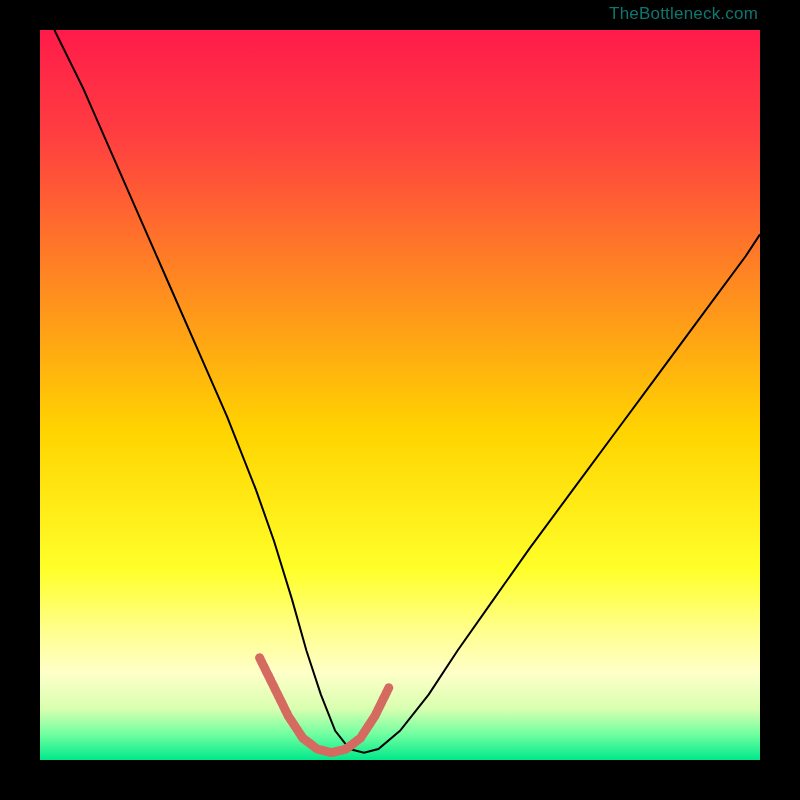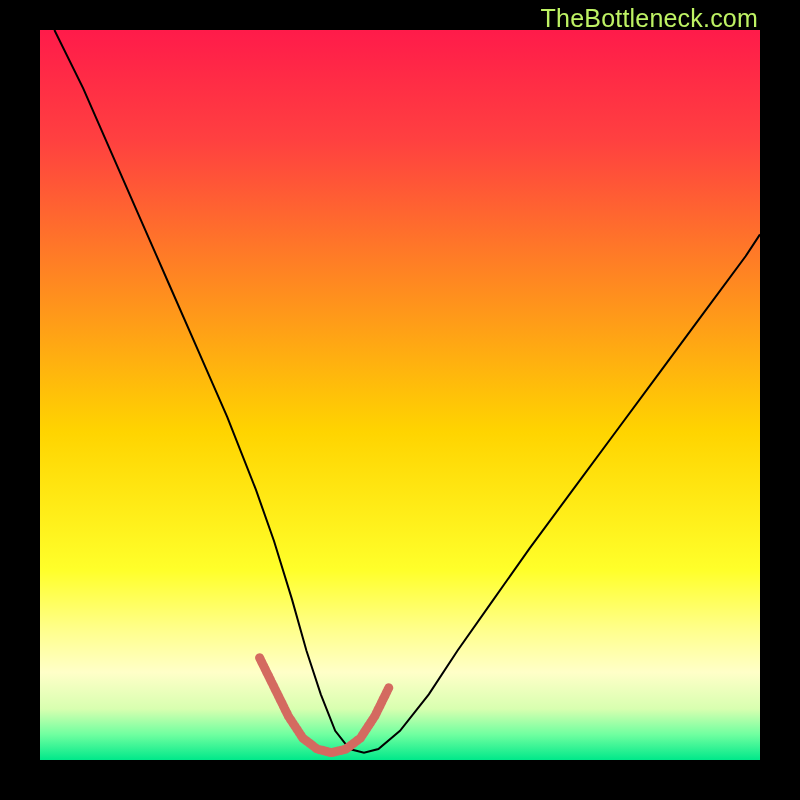--- a/index.html
+++ b/index.html
@@ -28,22 +28,22 @@
     position: absolute;
     left: 0;
     top: 0;
     width: 100%;
     height: 100%;
   }
   .watermark {
     position: absolute;
     top: 4px;
     right: 42px;
-    color: #bef264;
-    font-size: 25px;
+    color: #0f766e;
+    font-size: 17px;
     font-weight: 500;
     letter-spacing: 0.2px;
     user-select: none;
   }
   svg.curve-layer {
     position: absolute;
     left: 0;
     top: 0;
     width: 100%;
     height: 100%;

